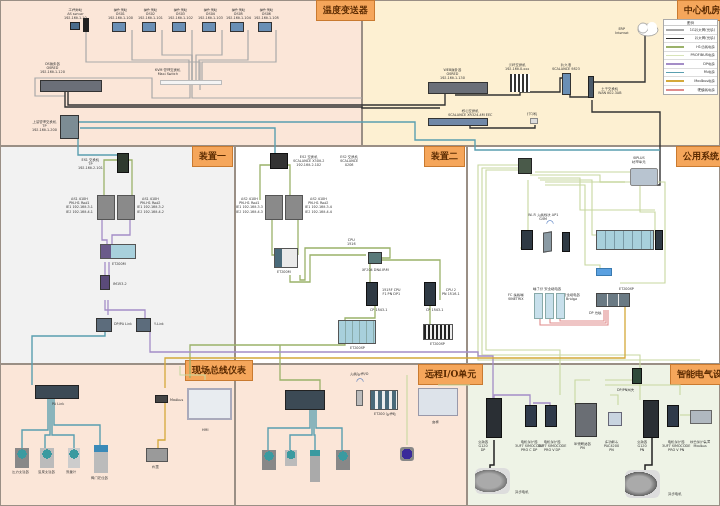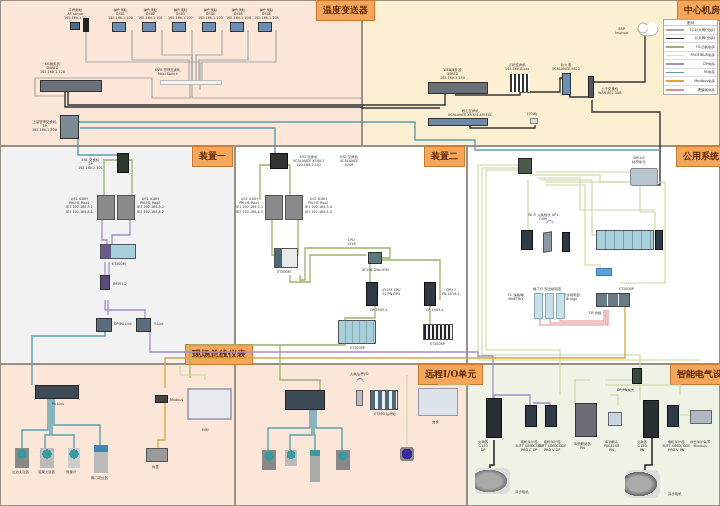--- a/index.html
+++ b/index.html
@@ -37,21 +37,21 @@
   <div class="zone" style="left:467px;top:146px;width:253px;height:218px;background:#ffffff;"></div>
   <div class="zone" style="left:0;top:364px;width:235px;height:142px;background:#fbe6d8;"></div>
   <div class="zone" style="left:235px;top:364px;width:232px;height:142px;background:#fbe6d8;"></div>
   <div class="zone" style="left:467px;top:364px;width:253px;height:142px;background:#eef3e6;"></div>
 
   <div class="zone-title" style="left:316px;top:0;">温度变送器</div>
   <div class="zone-title" style="left:677px;top:0;">中心机房</div>
   <div class="zone-title" style="left:192px;top:146px;">装置一</div>
   <div class="zone-title" style="left:424px;top:146px;">装置二</div>
   <div class="zone-title" style="left:676px;top:146px;">公用系统</div>
-  <div class="zone-title" style="left:185px;top:344px;">现场总线仪表</div>
+  <div class="zone-title" style="left:185px;top:360px;">现场总线仪表</div>
   <div class="zone-title" style="left:418px;top:364px;">远程I/O单元</div>
   <div class="zone-title" style="left:670px;top:364px;">智能电气设备</div>
 
   <svg width="720" height="506">
 
     <g fill="none" stroke="#a9a9a9" stroke-width="1.2">
       <path d="M86 30 V62 H200 V90"></path>
       <path d="M132 30 V60 H189 V80"></path>
       <path d="M162 30 V55 H192 V80"></path>
       <path d="M192 30 V80"></path>

